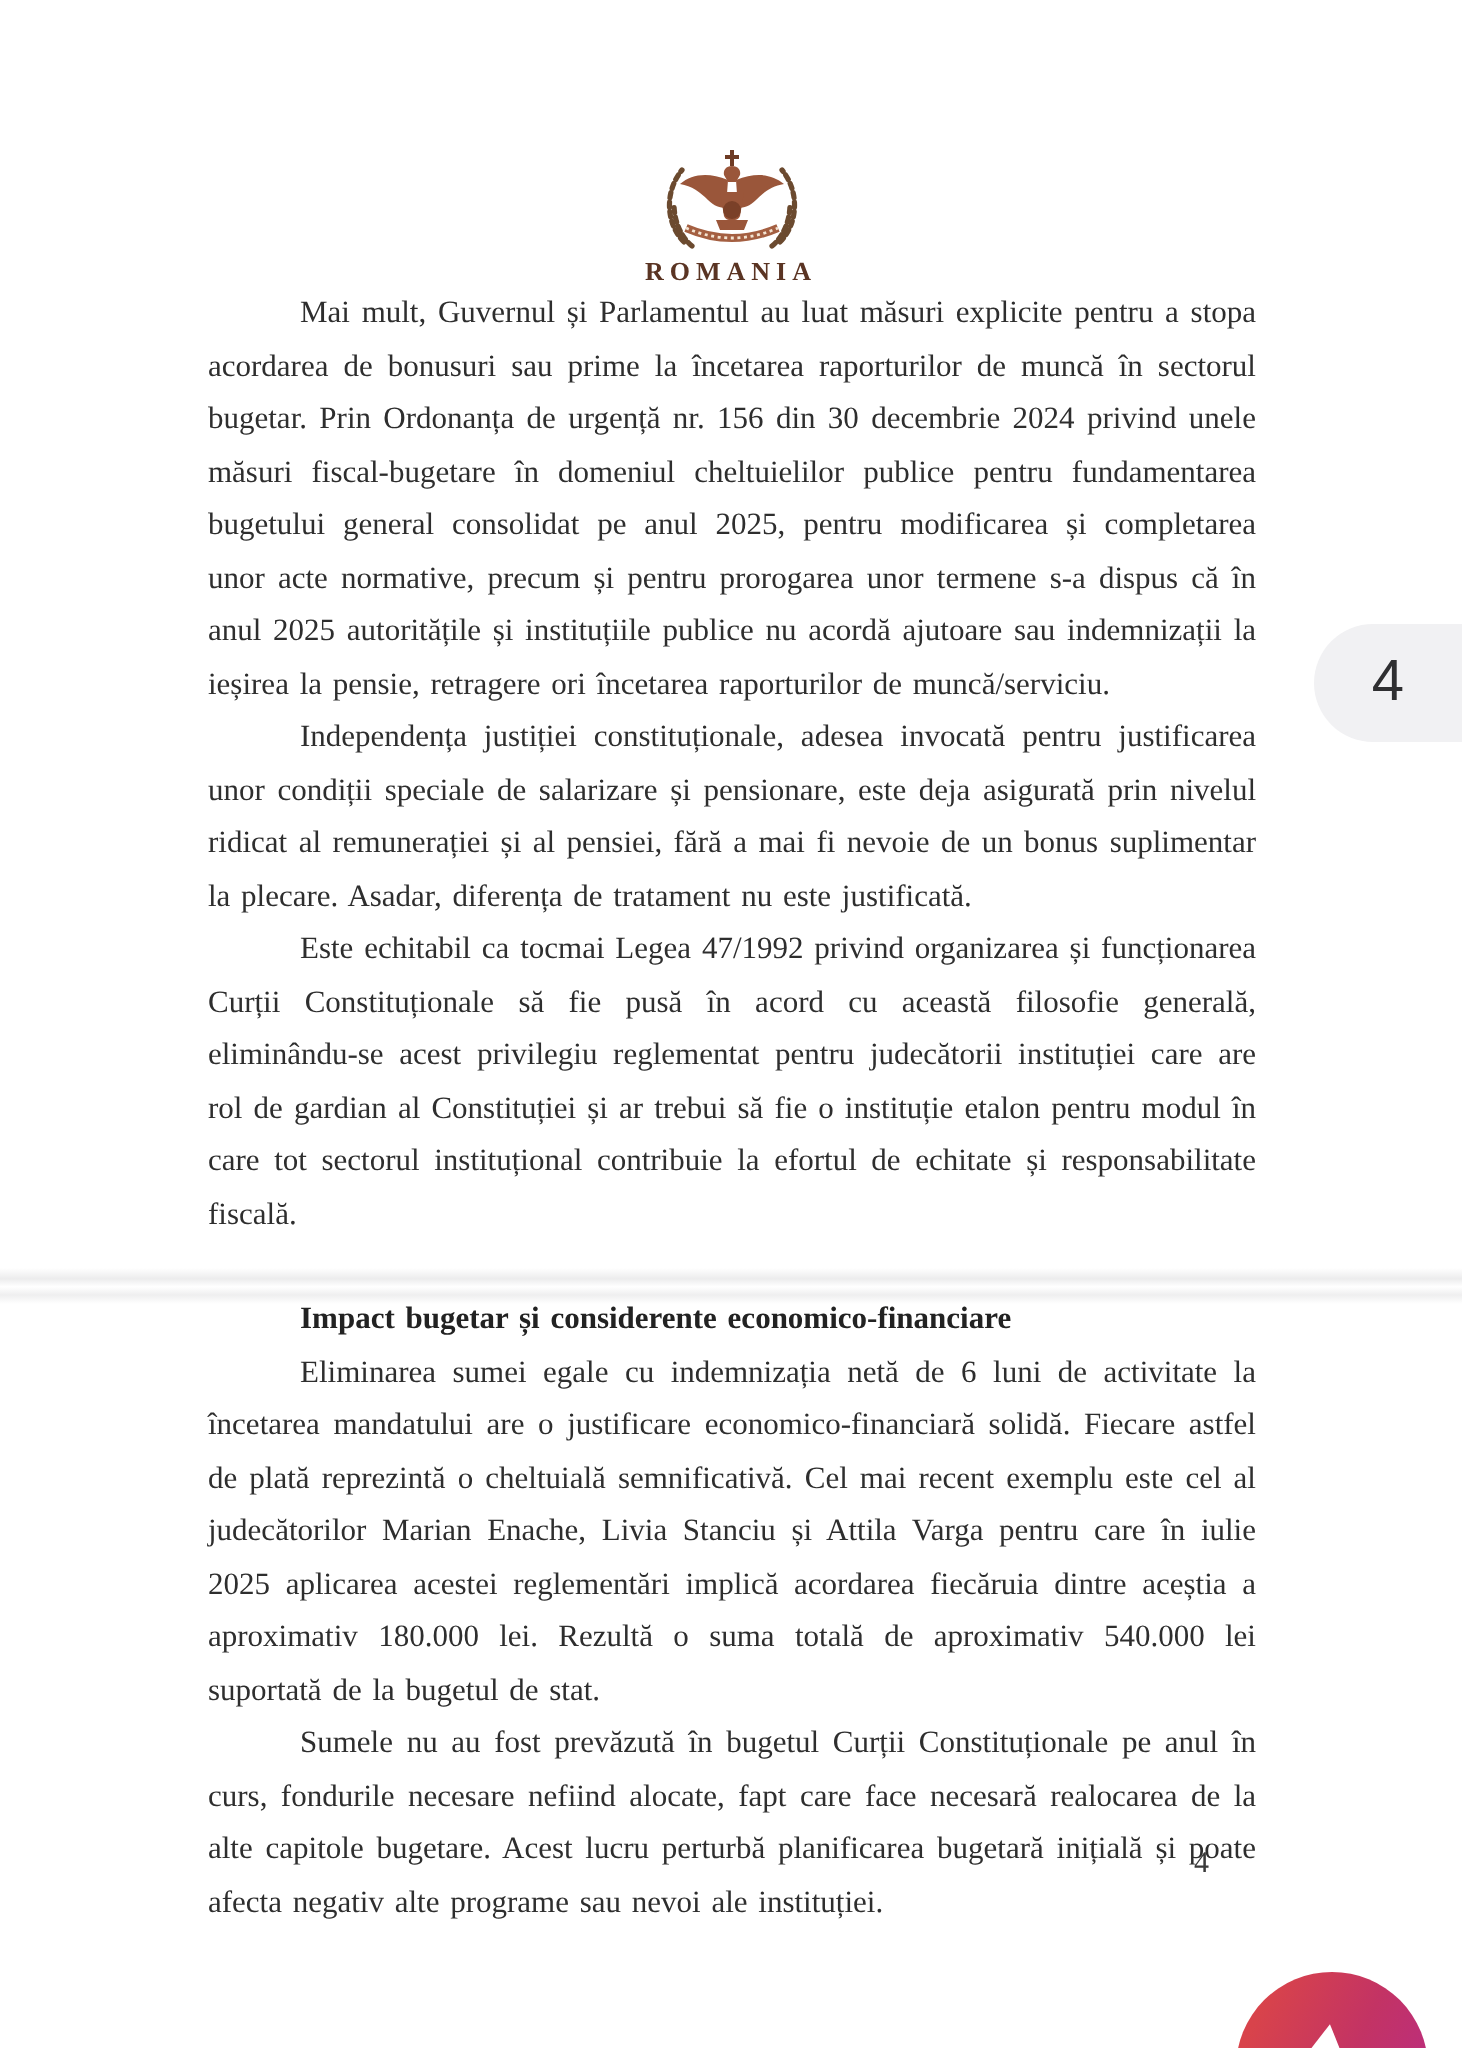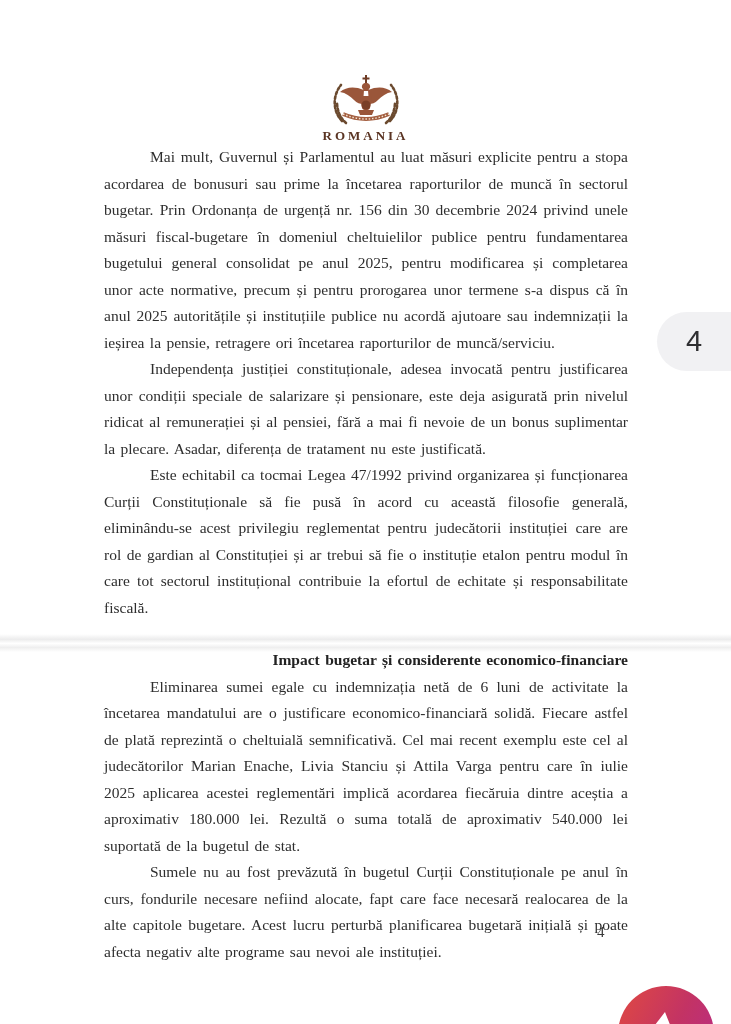--- a/index.html
+++ b/index.html
@@ -13,21 +13,21 @@
   .emblem svg { display:block; margin:0 auto; }
   .emblem-caption { margin-top:2px; font-size:13px; letter-spacing:3px;
                     color:#5a3423; font-weight:bold; font-family:"Liberation Serif", serif; }
 
   
   .content { position:absolute; left:104px; top:144px; width:524px;
              color:#2e2e2e; font-size:15.5px; line-height:26.5px; text-align:justify; }
   .content p { text-indent:46px; word-spacing:1.5px; }
   .content p.no-indent { text-indent:0; }
   .content .section-heading { font-weight:bold; text-indent:46px; margin-top:26px;
-                              text-align:right; color:#222; }
+                              text-align:left; color:#222; }
 
   
   .scan-band { position:absolute; left:0; top:634px; width:731px; height:18px;
                background:linear-gradient(to bottom, rgba(120,120,125,0) 0%,
                  rgba(120,120,125,0.14) 30%, rgba(255,255,255,0.9) 52%,
                  rgba(120,120,125,0.12) 75%, rgba(120,120,125,0) 100%); }
 
   
   .page-tab { position:absolute; top:312px; right:0; width:74px; height:59px;
               background:#f1f1f3; border-radius:30px 0 0 30px;

